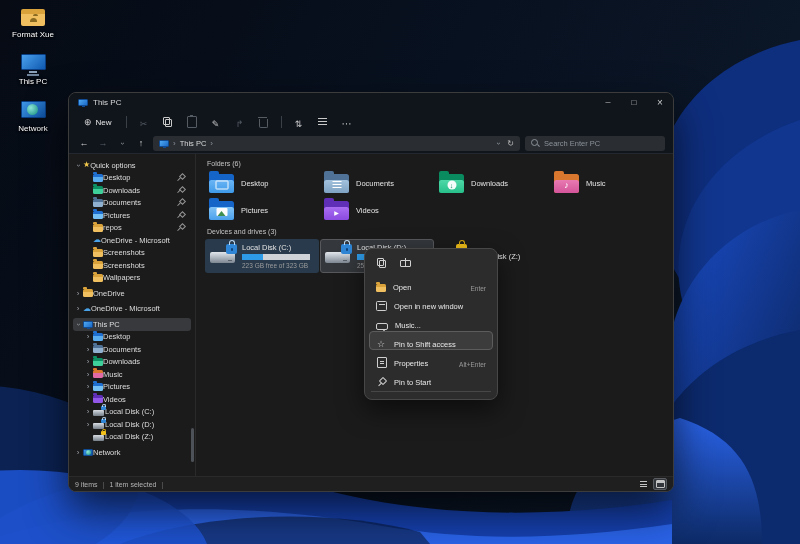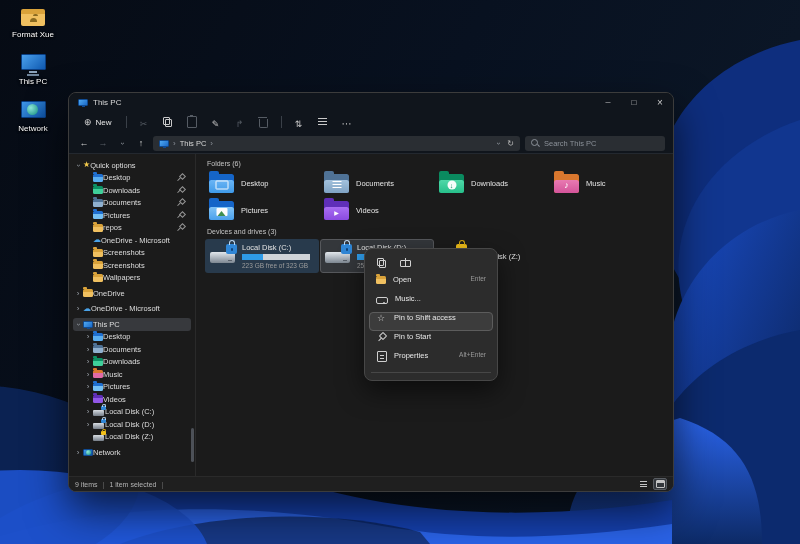--- a/index.html
+++ b/index.html
@@ -187,21 +187,21 @@
     border-radius:8px;padding:4px;box-shadow:0 10px 26px rgba(0,0,0,.55);z-index:10;}
   .qrow{height:19px;display:flex;align-items:center;gap:14px;padding:0 8px 2px 8px;}
   .qi{color:#d2d2d2;}
   .qi-copy{position:relative;width:9px;height:10px;}
   .qi-copy::before,.qi-copy::after{content:"";position:absolute;width:5px;height:6px;border:1px solid currentColor;border-radius:1px;}
   .qi-copy::before{left:0;top:0;}
   .qi-copy::after{right:0;bottom:0;}
   .qi-rename{position:relative;width:11px;height:10px;}
   .qi-rename::before{content:"";position:absolute;left:0;top:2.5px;right:0;height:5px;border:1px solid currentColor;border-radius:1px;}
   .qi-rename::after{content:"";position:absolute;left:5px;top:0.5px;width:1px;height:9px;background:currentColor;}
-  .mitem{height:17px;display:flex;align-items:flex-start;gap:7px;padding:0 6px;border-radius:4px;border:1px solid transparent;
+  .mitem{height:17px;display:flex;align-items:flex-end;gap:7px;padding:0 6px;border-radius:4px;border:1px solid transparent;
     font-size:7.5px;color:#e8e8e8;}
   .mitem.hl{background:#3c3c3c;border-color:#5c5c5c;}
   .msc{margin-left:auto;font-size:6.5px;color:#9a9a9a;}
   .menu-sep{height:1px;background:#474747;margin:3px 2px;}
   .mi{width:11px;height:10px;flex:none;position:relative;color:#cfcfcf;}
   .mi-folder{width:10px;height:8px;margin-top:1px;border-radius:1.5px;
     background:linear-gradient(180deg,#d9a23a 0 37%,#f0c060 37%);position:relative;}
   .mi-folder::before{content:"";position:absolute;top:-2px;left:0;width:4px;height:2px;border-radius:1px 1px 0 0;background:#d9a23a;}
   .mi-window{width:9px;height:8px;border:1px solid currentColor;border-radius:1.5px;margin-top:1px;}
   .mi-window::before{content:"";position:absolute;left:1.5px;top:1.5px;width:6px;height:1.5px;background:currentColor;}
@@ -315,21 +315,21 @@
           <span class="crumb-sep">›</span>
           <span>This PC</span>
           <span class="crumb-sep">›</span>
           <div class="addr-right">
             <span class="chev">›</span>
             <span class="g-refresh"></span>
           </div>
         </div>
         <div class="search">
           <span class="s-search"></span>
-          <span class="search-text">Search This PC</span>
+          <span class="search-text">Search Enter PC</span>
         </div>
       </div>
     </div>
 
     <div class="wbody">
       <div class="sidebar" id="sidebar">
         <div class="side-scroll"></div>
       <div class="side-item d0">
     <span class="exp-ic open"></span>
     <span class="gi star">★</span>
@@ -574,36 +574,41 @@
           <span class="qi qi-copy"></span>
           <span class="qi qi-rename"></span>
         </div>
       <div id="menuItems">
           <div class="mitem">
     <span class="mi mi-folder"></span>
     <span class="m-label">Open</span>
     <span class="msc">Enter</span>
   </div>
           <div class="mitem">
+    <span class="mi mi-window"></span>
+    <span class="m-label">Open in new window</span>
+    <span class="msc"></span>
+  </div>
+          <div class="mitem">
     <span class="mi mi-format"></span>
     <span class="m-label">Music...</span>
     <span class="msc"></span>
   </div>
           <div class="mitem hl">
     <span class="mi mi-star"></span>
     <span class="m-label">Pin to Shift access</span>
     <span class="msc"></span>
   </div>
           <div class="mitem">
+    <span class="mi mi-properties"></span>
+    <span class="m-label">Properties</span>
+    <span class="msc">Alt+Enter</span>
+  </div>
+          <div class="mitem">
     <span class="mi mi-pin"></span>
     <span class="m-label">Pin to Start</span>
     <span class="msc"></span>
   </div>
-          <div class="mitem">
-    <span class="mi mi-properties"></span>
-    <span class="m-label">Properties</span>
-    <span class="msc">Alt+Enter</span>
-  </div>
           <div class="menu-sep"></div>
         </div>
     </div>
   </div>
 </div>
 
 </body></html>

